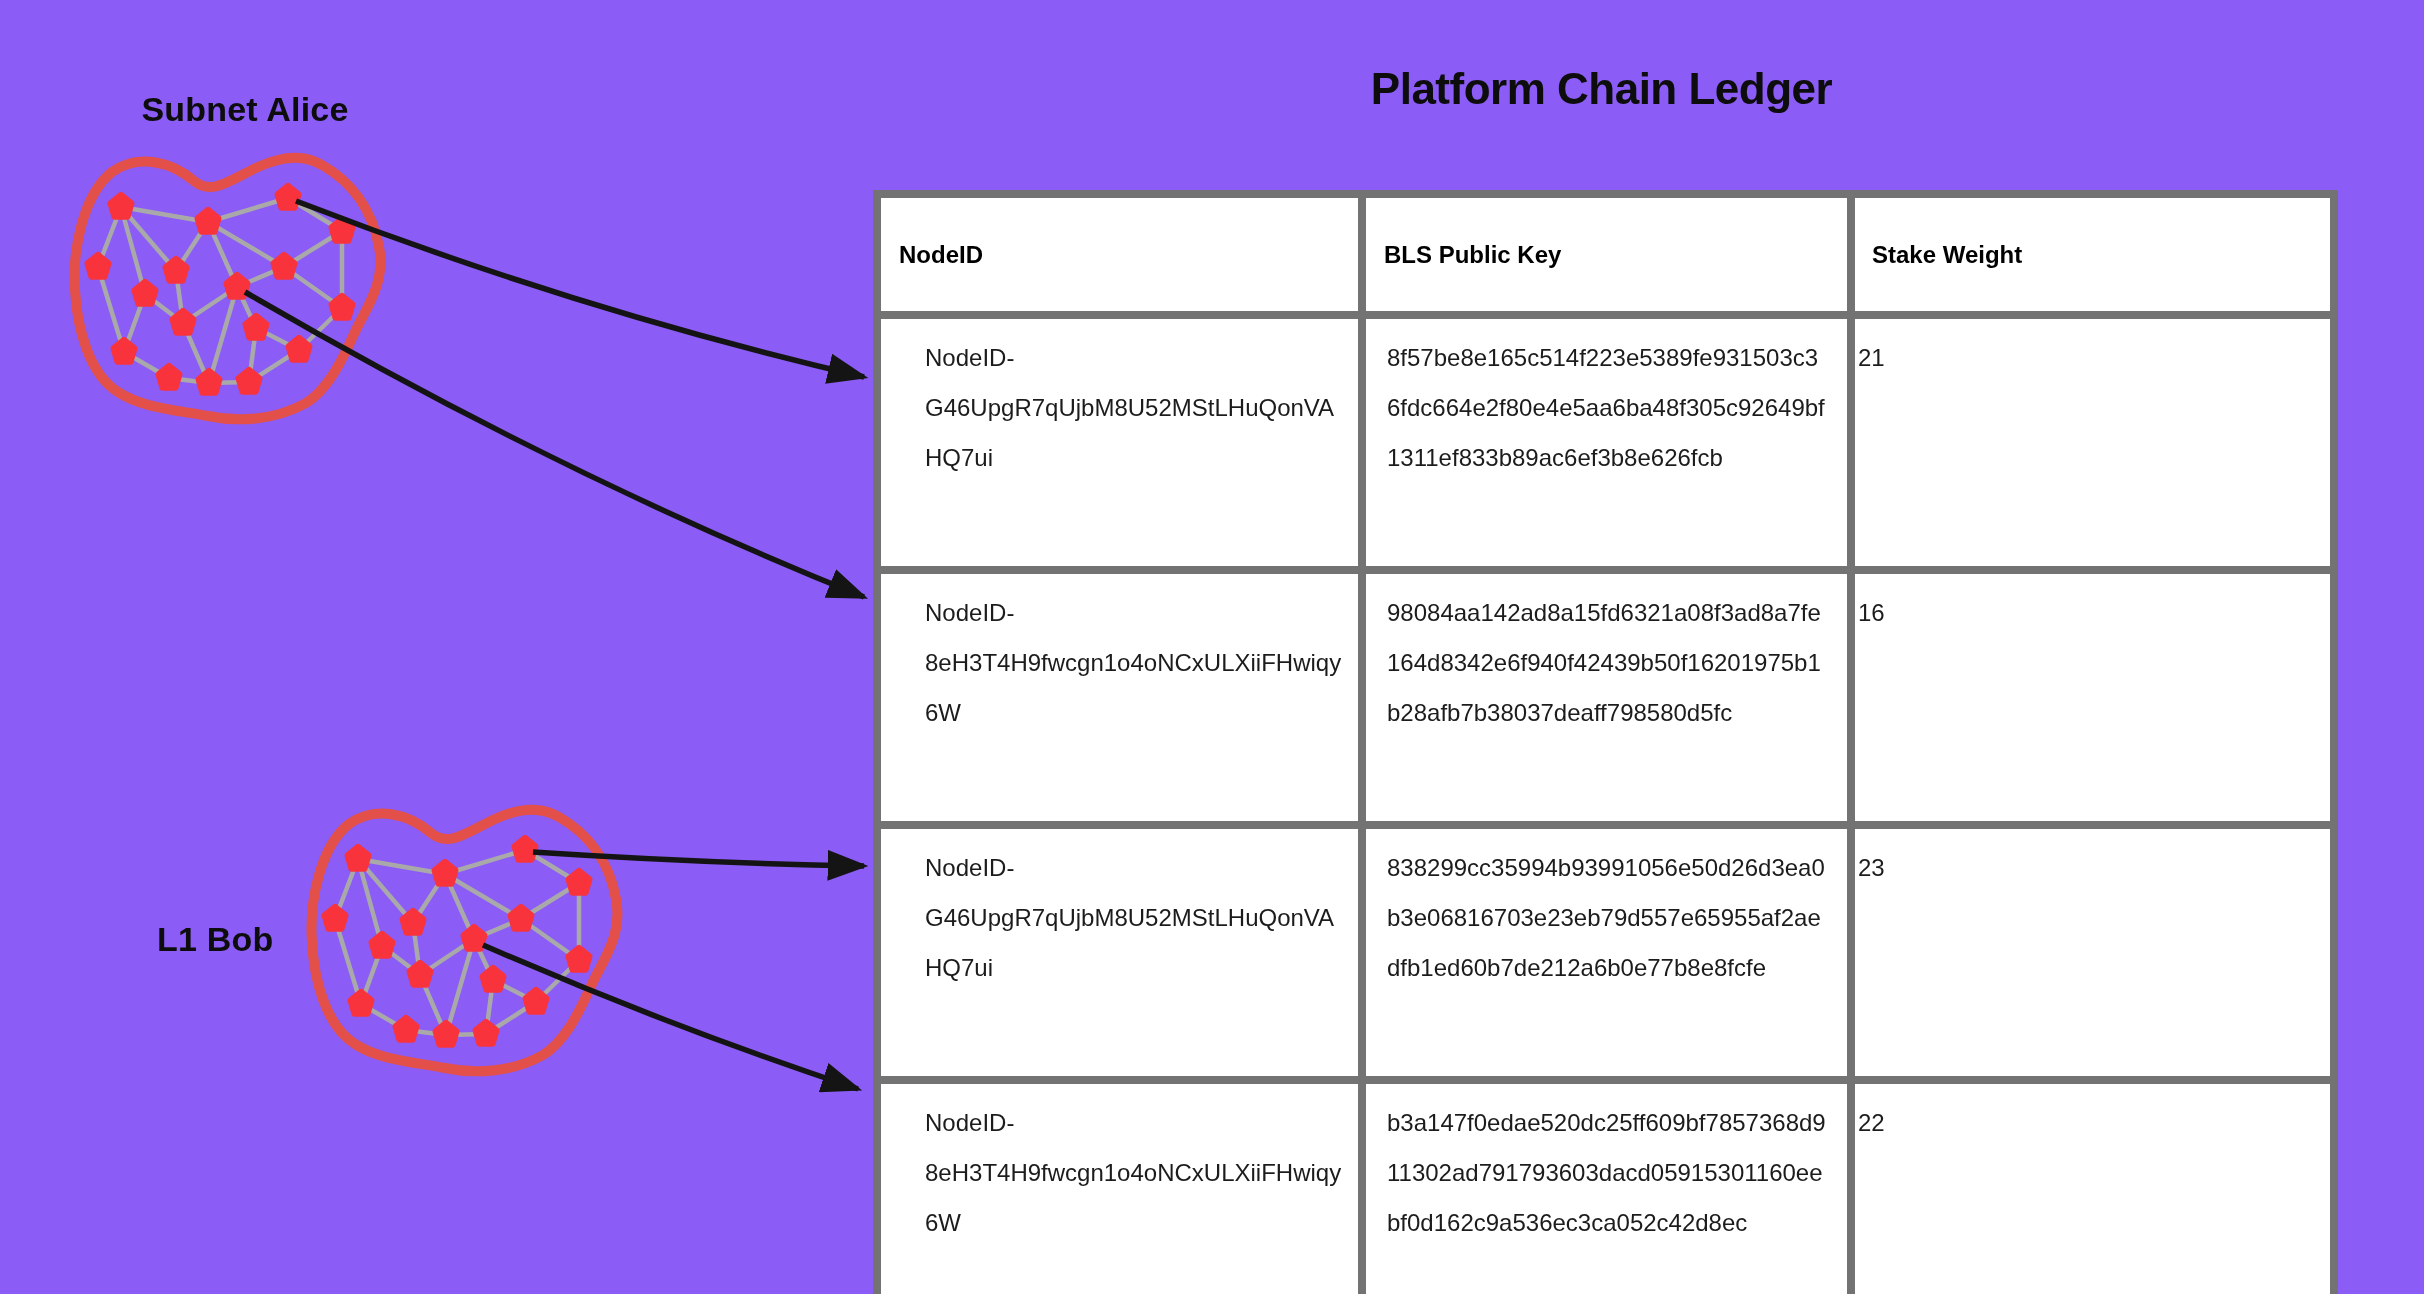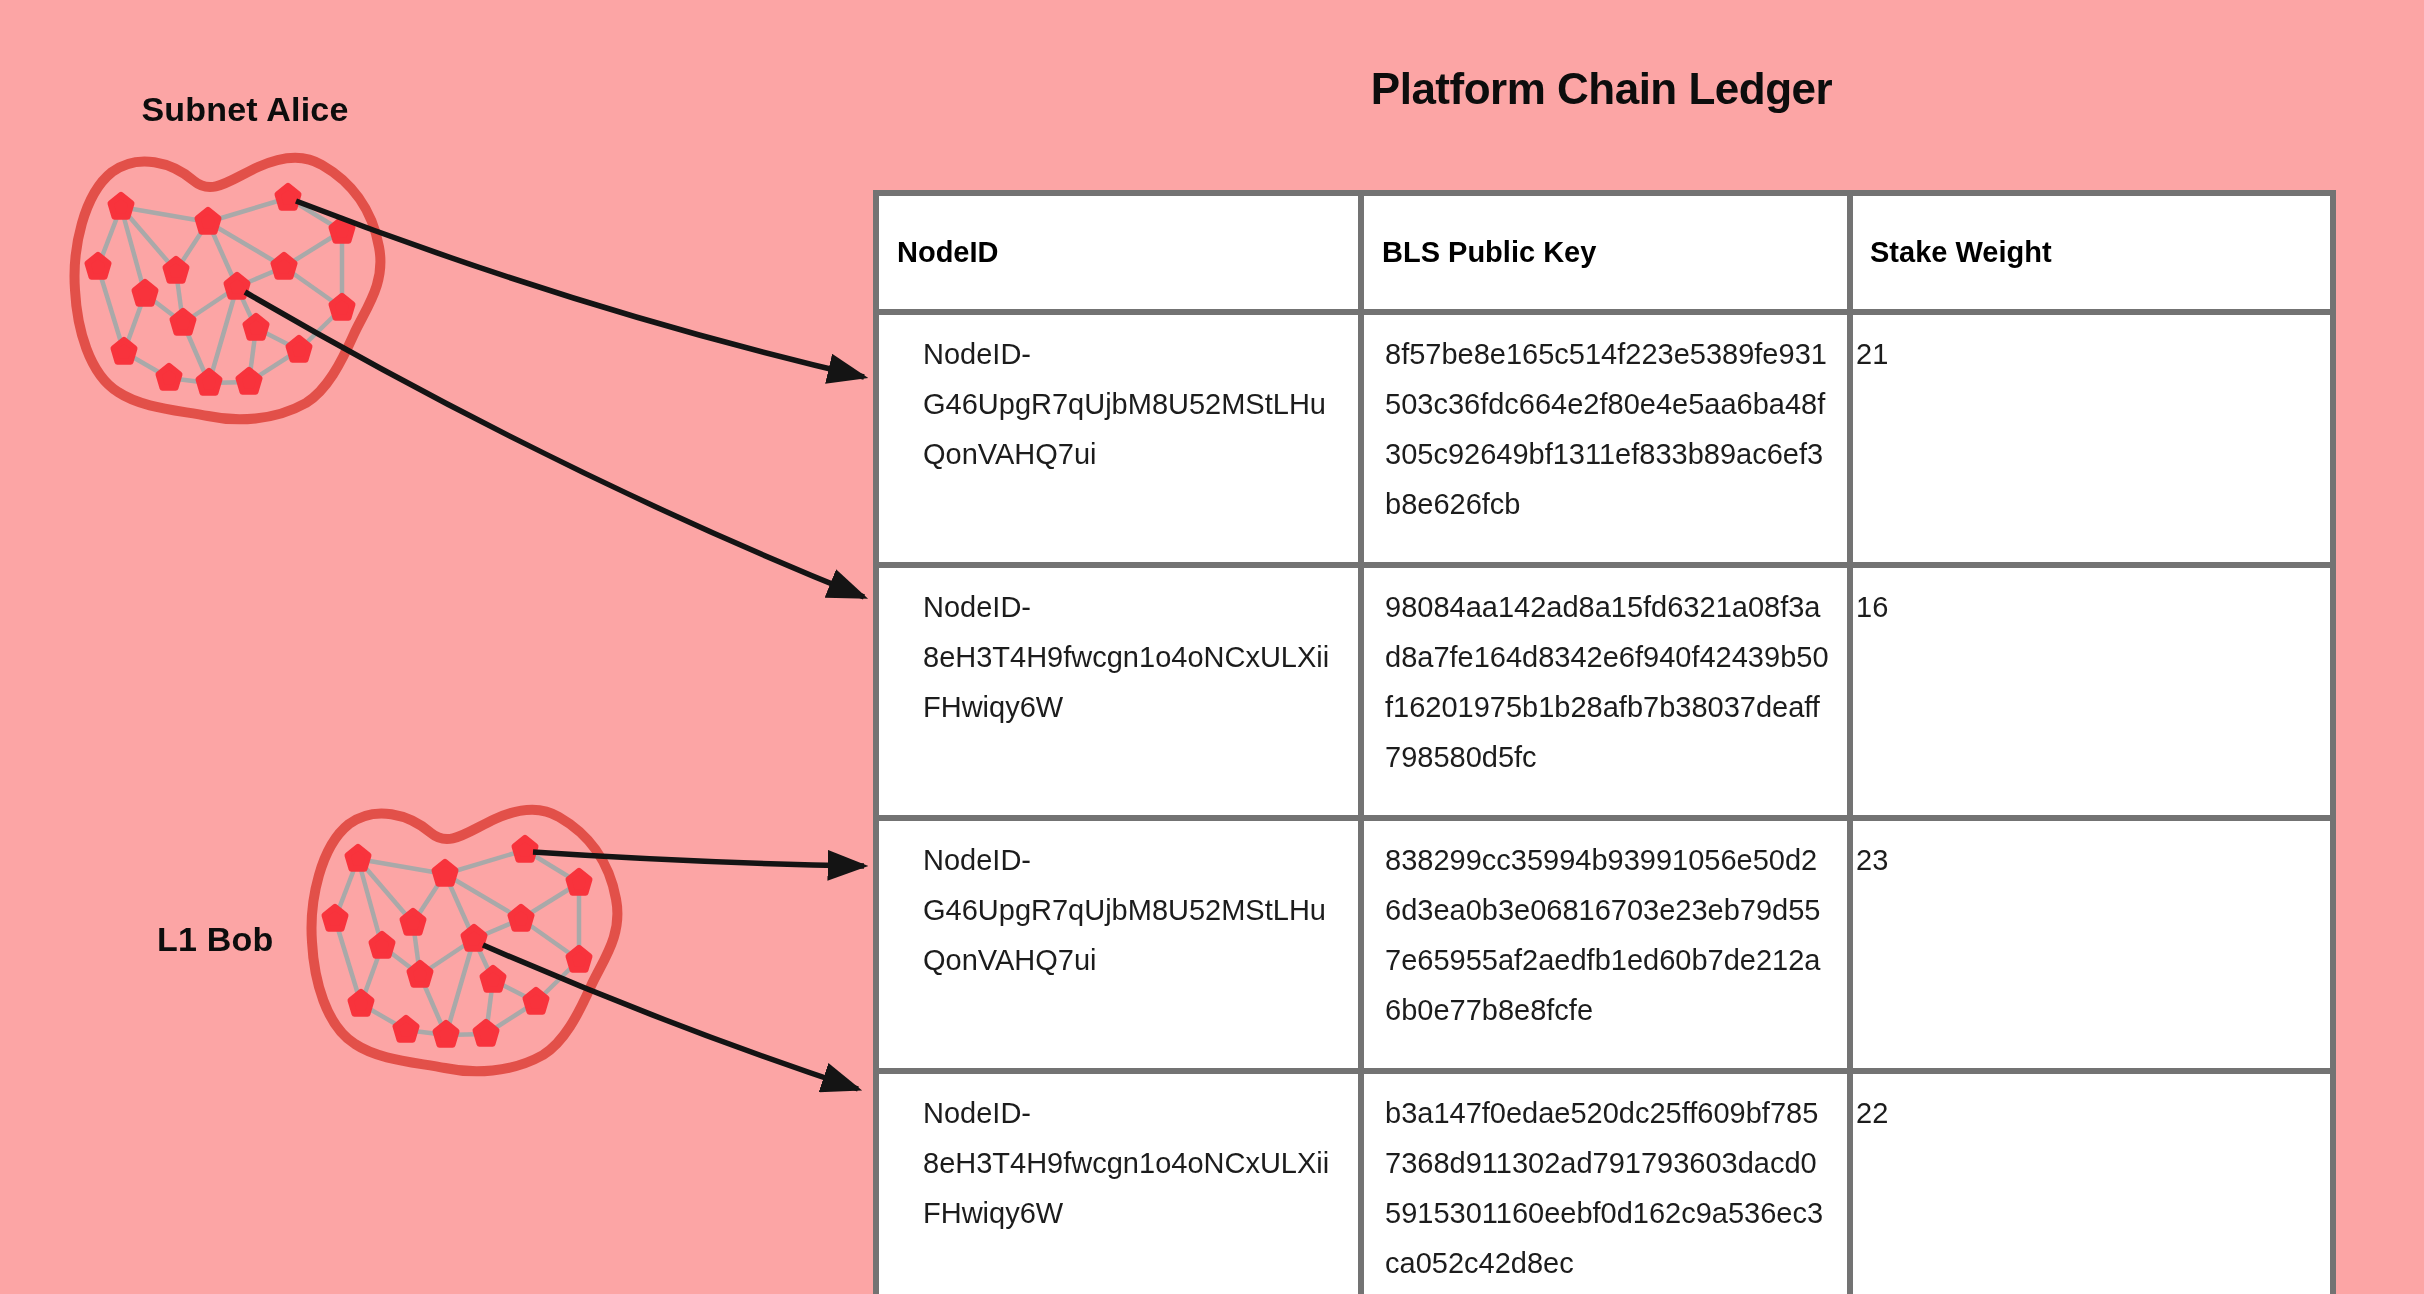--- a/index.html
+++ b/index.html
@@ -1,37 +1,37 @@
 <!DOCTYPE html>
 <html><head>
 <meta charset="utf-8">
 <style>
   html,body{margin:0;padding:0;background:#ffffff;}
   .canvas{
     position:relative;
     width:2424px;height:1294px;
-    background:#fca5a5;
+    background:#8b5cf6;
     font-family:"Liberation Sans", sans-serif;
     overflow:hidden;
   }
   #diagram-svg{position:absolute;left:0;top:0;}
   .label{position:absolute;color:#0d0d0d;font-weight:bold;white-space:nowrap;}
   .subnet-label{font-size:34px;letter-spacing:.2px;}
   #subnet-alice-label{left:120px;top:90px;width:250px;text-align:center;}
   #l1-bob-label{left:157px;top:920px;}
   #page-title{left:873px;top:64px;width:1457px;text-align:center;font-size:44px;letter-spacing:-.5px;}
   .legend{position:absolute;left:110px;top:634px;display:flex;align-items:center;gap:26px;}
   .legend-text{font-size:47px;font-weight:bold;color:#0d0d0d;}
   table.ledger{
     position:absolute;left:873px;top:190px;width:1457px;
     border-collapse:collapse;table-layout:fixed;background:#fff;
   }
   .ledger th,.ledger td{
-    border:6px solid #737373;vertical-align:top;text-align:left;
-    font-size:29px;color:#1c1c1c;
+    border:8px solid #737373;vertical-align:top;text-align:left;
+    font-size:24px;color:#1c1c1c;
   }
   .ledger th{
     height:79px;vertical-align:middle;font-weight:bold;color:#000;
     padding:0 0 0 18px;
   }
   .ledger th.center{padding:17px;}
   .ledger th{border-bottom-width:3px;}
   .ledger td{
     height:233px;line-height:50px;padding:14px 16px 0 18px;
   }

